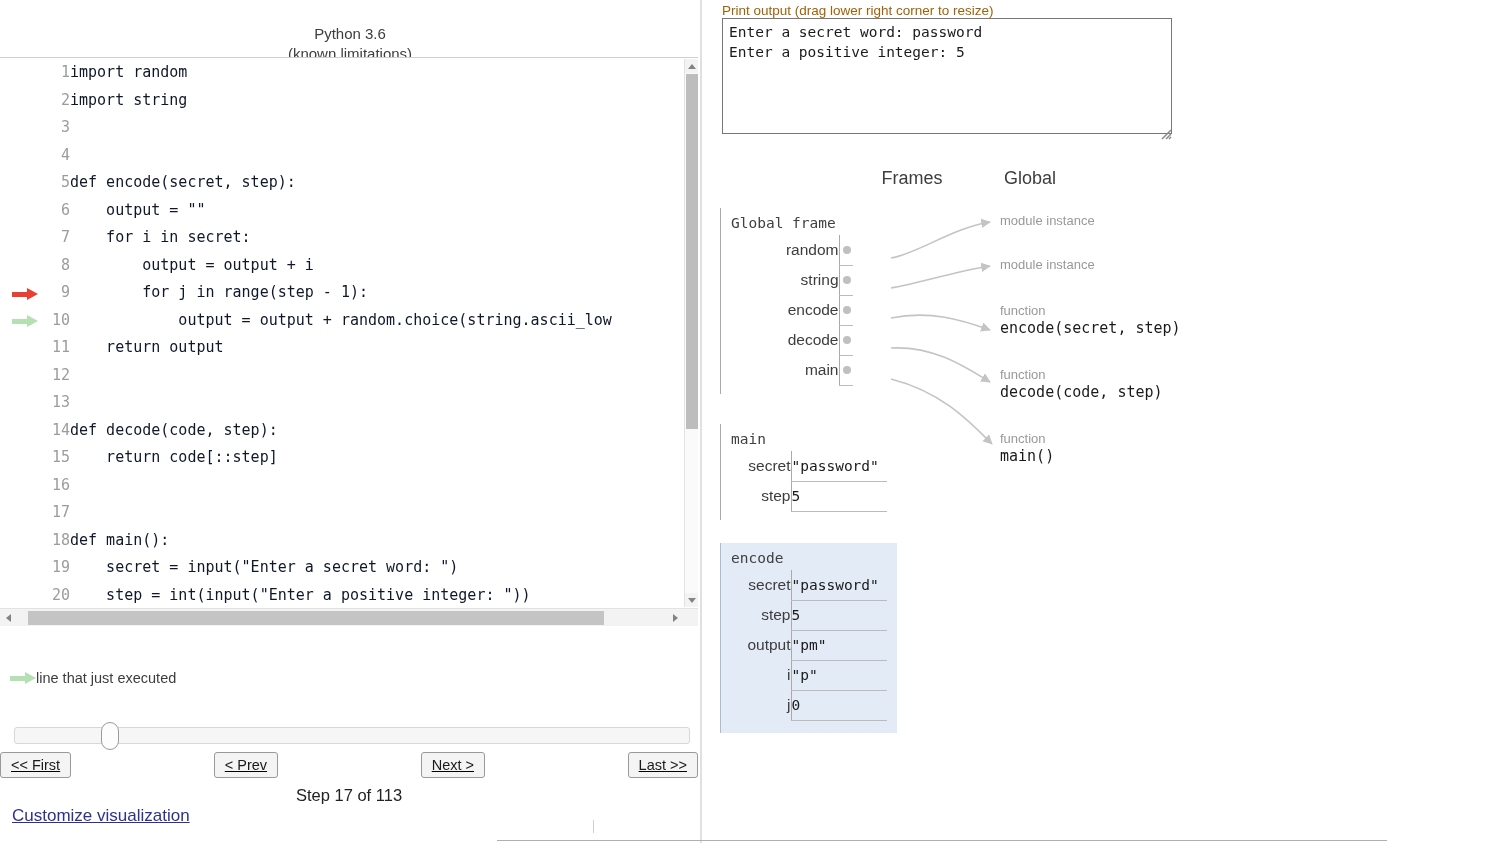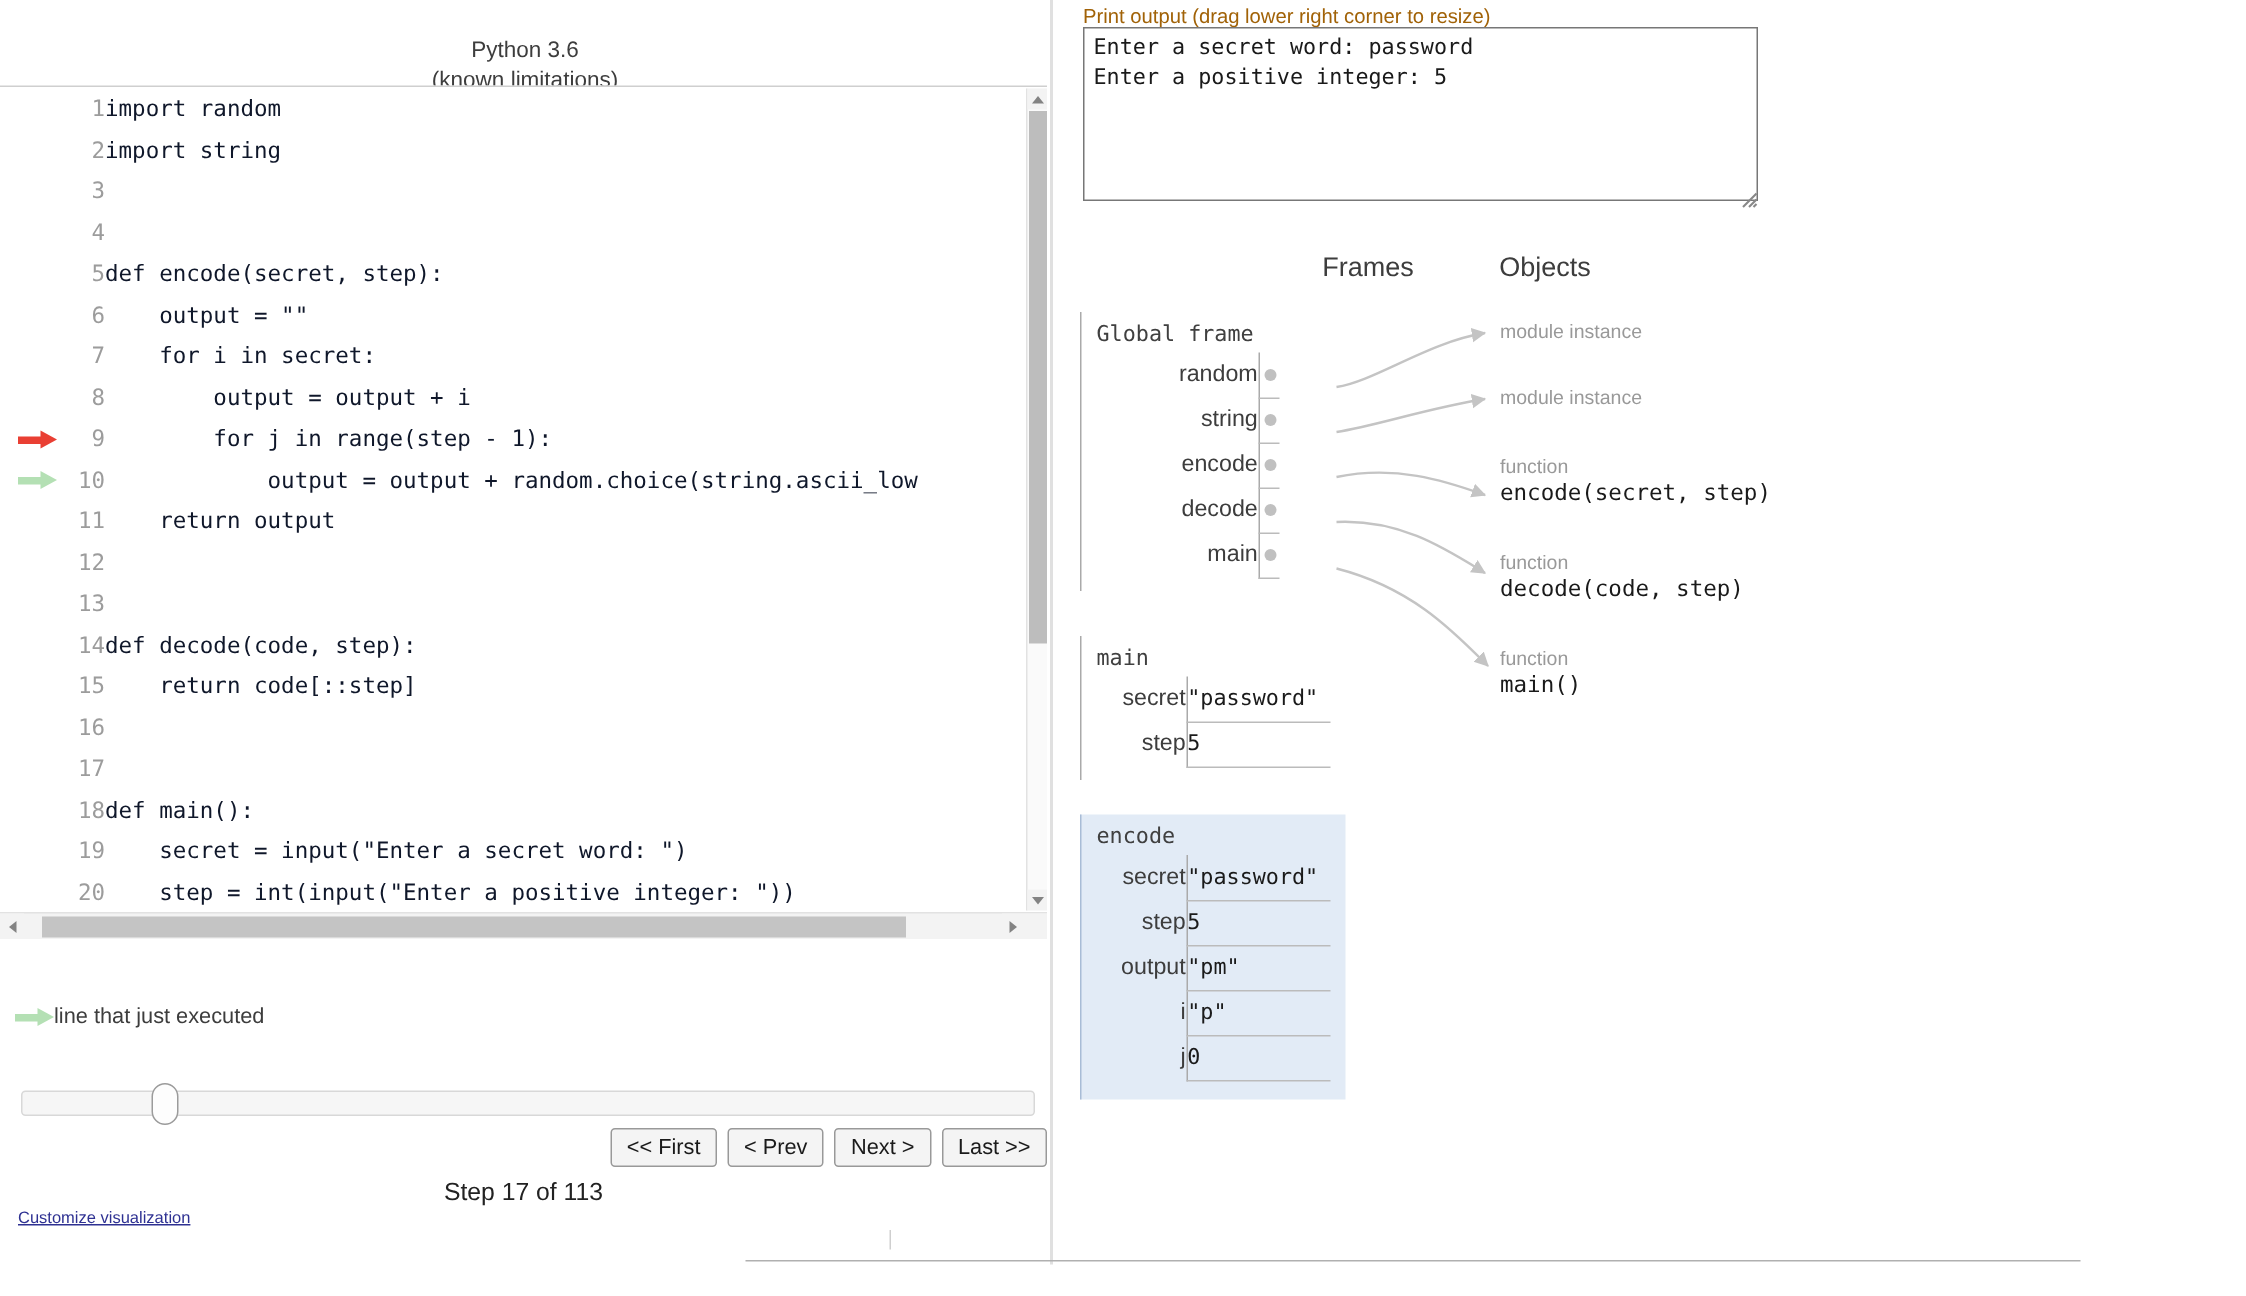--- a/index.html
+++ b/index.html
@@ -102,33 +102,33 @@
     position: absolute; left: 14px; top: 727px; width: 676px; height: 17px;
     background: #f6f6f6; border: 1px solid #d8d8d8; border-radius: 3px;
   }
   .slider-thumb {
     position: absolute; left: 86px; top: -6px; width: 18px; height: 28px;
     background: #fdfdfd; border: 1px solid #9b9b9b; border-radius: 9px;
   }
 
   .nav-buttons {
     position: absolute; left: 0; top: 752px; width: 698px;
-    display: flex; justify-content: flex-end; gap: 7px;
+    display: flex; justify-content: space-between; gap: 7px; text-decoration: underline;
   }
   .nav-buttons button {
     font-family: "Liberation Sans", sans-serif; font-size: 14.5px; color: #1a1a1a;
     background: #f4f4f4; border: 1px solid #999; border-radius: 3px;
     padding: 3px 10px; cursor: pointer; line-height: 18px;
   }
   .step-label {
     position: absolute; left: 0; top: 786px; width: 698px;
     text-align: center; font-size: 16.5px; color: #222;
   }
   .customize {
-    position: absolute; left: 12px; top: 806px; font-size: 11px;
+    position: absolute; left: 12px; top: 806px; font-size: 17px;
   }
   .customize a { color: #2e3192; text-decoration: underline; }
 
   
   .right-panel { position: absolute; left: 702px; top: 0; width: 795px; height: 864px; }
   .print-label {
     position: absolute; left: 20px; top: 3px; font-size: 13.5px; color: #a16207;
   }
   .print-box {
     position: absolute; left: 20px; top: 18px; width: 450px; height: 116px;
@@ -268,21 +268,21 @@
 Enter a positive integer: 5</div>
     <div class="resize-grip">
       <svg width="12" height="12" viewBox="0 0 12 12">
         <path d="M11 2 L2 11" stroke="#888" stroke-width="1.4"></path>
         <path d="M11 6 L6 11" stroke="#888" stroke-width="1.4"></path>
         <path d="M11 9 L9 11" stroke="#888" stroke-width="1.4"></path>
       </svg>
     </div>
 
     <div class="col-head-frames">Frames</div>
-    <div class="col-head-objects">Objects</div>
+    <div class="col-head-objects">Global</div>
 
     <svg class="connectors">
       <defs>
         <marker id="ah" markerWidth="7" markerHeight="7" refX="5.5" refY="3" orient="auto">
           <path d="M0,0 L6,3 L0,6 z" fill="#c4c4c4"></path>
         </marker>
       </defs>
       <path d="M189,258 C215,254 250,228 288,222" stroke="#c4c4c4" stroke-width="1.6" fill="none" marker-end="url(#ah)"></path>
       <path d="M189,288 C215,284 250,272 288,266" stroke="#c4c4c4" stroke-width="1.6" fill="none" marker-end="url(#ah)"></path>
       <path d="M189,318 C228,310 260,320 288,330" stroke="#c4c4c4" stroke-width="1.6" fill="none" marker-end="url(#ah)"></path>

